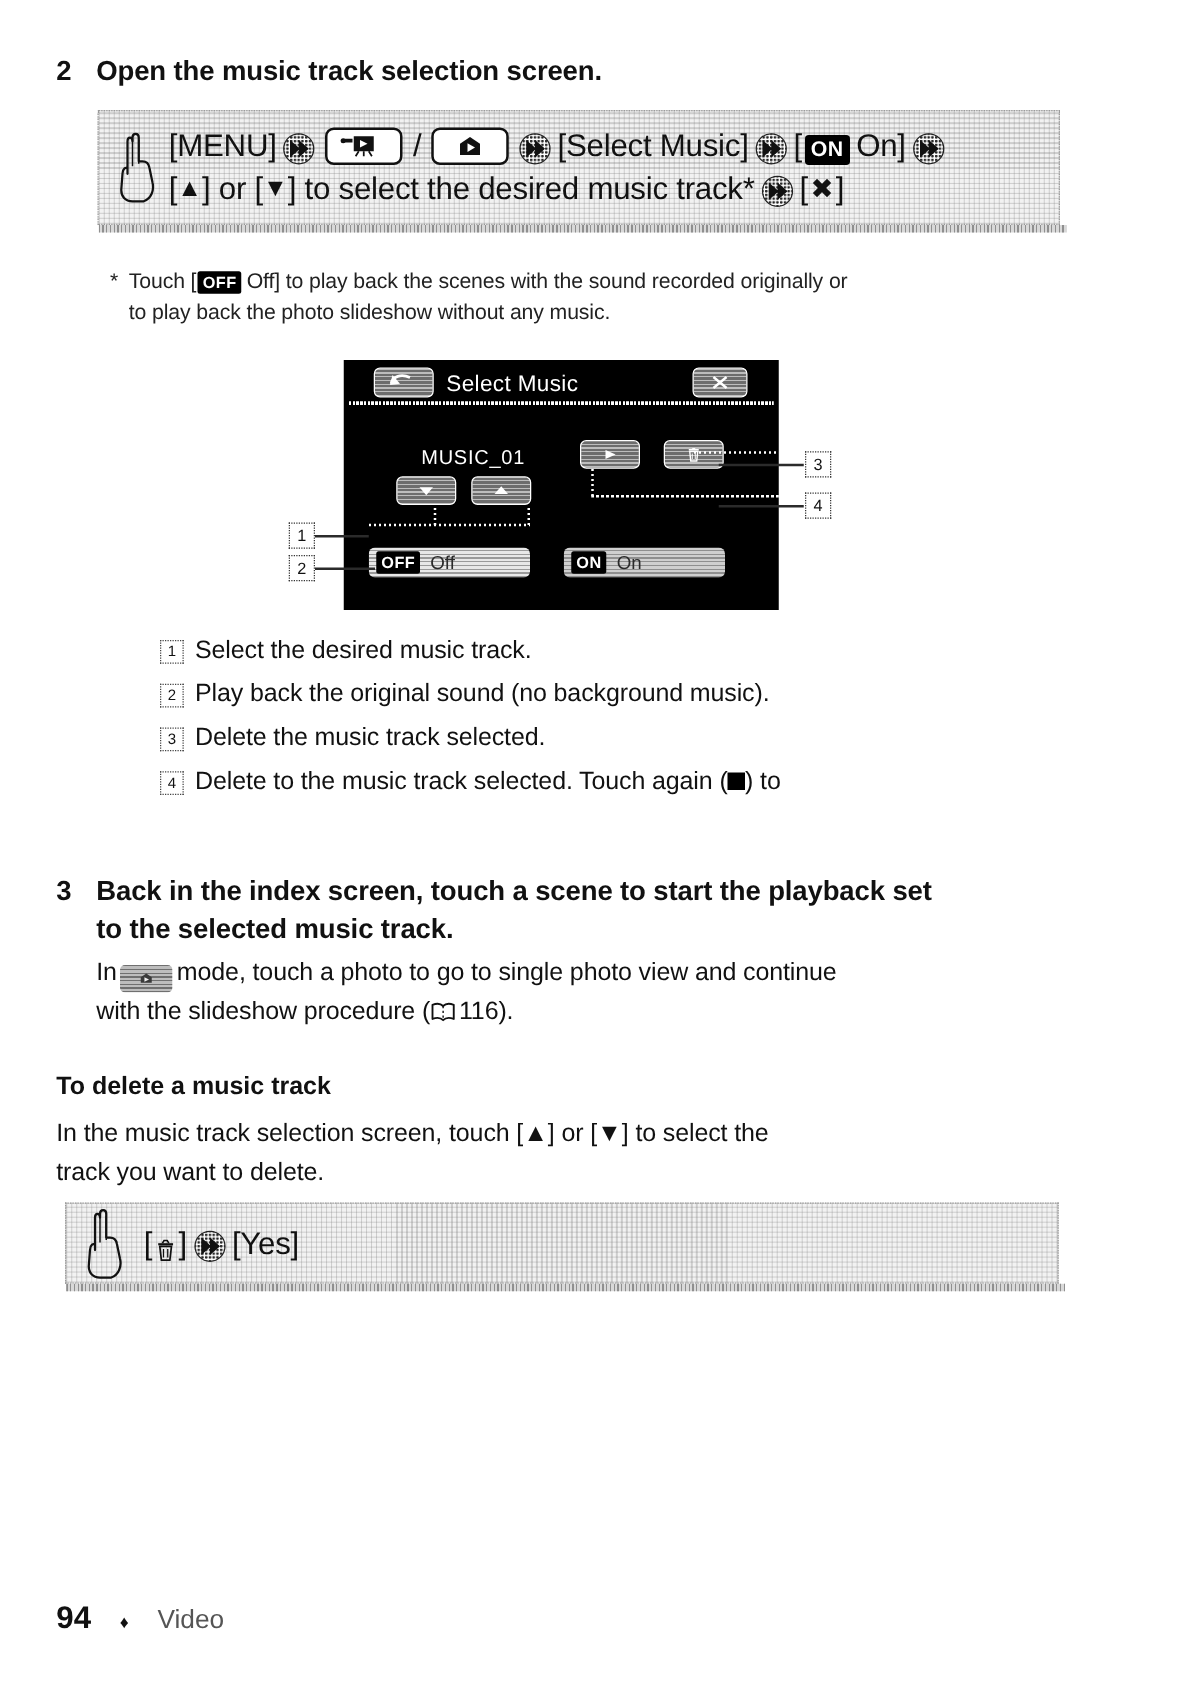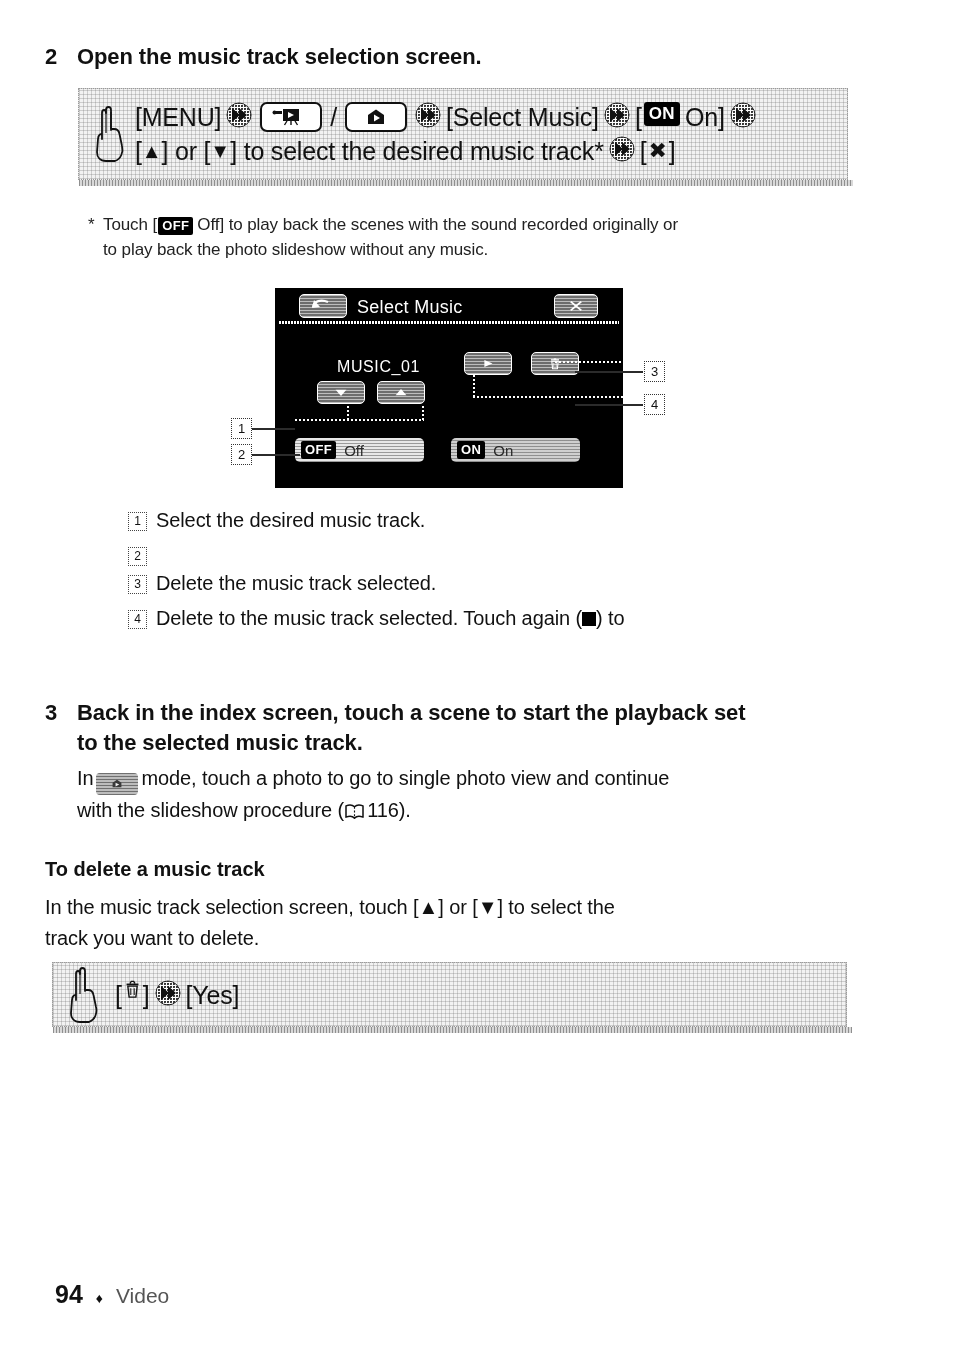--- a/index.html
+++ b/index.html
@@ -69,21 +69,21 @@
     background-image: repeating-linear-gradient(90deg, #8f8f8f 0 1px, rgba(0,0,0,0) 1px 3px);
   }
   .callout-lines {
     display: flex;
     flex-direction: column;
     justify-content: center;
     gap: 4px;
   }
   .callout-line {
     display: flex;
-    align-items: flex-start;
+    align-items: flex-end;
     font-size: 25px;
     line-height: 30px;
     white-space: nowrap;
   }
   .callout-line .txt { letter-spacing: -0.2px; }
 
   
   .hand-icon {
     flex: 0 0 auto;
     width: 42px;
@@ -282,25 +282,25 @@
   .book-icon {
     display: inline-block;
     width: 21px; height: 17px;
     vertical-align: -3px;
     margin-right: 2px;
   }
 
   
   .footer {
     position: absolute;
-    left: 55px;
+    left: 45px;
     bottom: 36px;
     display: flex;
     align-items: baseline;
-    gap: 13px;
+    gap: 23px;
   }
   .footer .pg { font-size: 25px; font-weight: bold; }
   .footer .dia { font-size: 14px; }
   .footer .sec { font-size: 21px; color: #555; }
 
   .tri { font-size: 20px; }
 </style>
 </head>
 <body>
 
@@ -491,20 +491,21 @@
   <div class="leader-solid" style="left:575px; top:404px; width:68px;"></div>
   <div class="numbox" style="left:644px; top:394px;">4</div>
 
   <div class="numlist" style="left:128px; top:503px; width:700px;">
     <div class="li">
       <div class="nb">1</div>
       <div class="body">Select the desired music track.</div>
     </div>
     <div class="li">
       <div class="nb">2</div>
+      <div class="body">Play back the original sound (no background music).</div>
     </div>
     <div class="li">
       <div class="nb">3</div>
       <div class="body">Delete the music track selected.</div>
     </div>
     <div class="li">
       <div class="nb">4</div>
       <div class="body">
         <span>Delete to the music track selected. Touch again (</span><span class="sq-stop"></span><span>) to</span>
       </div>

